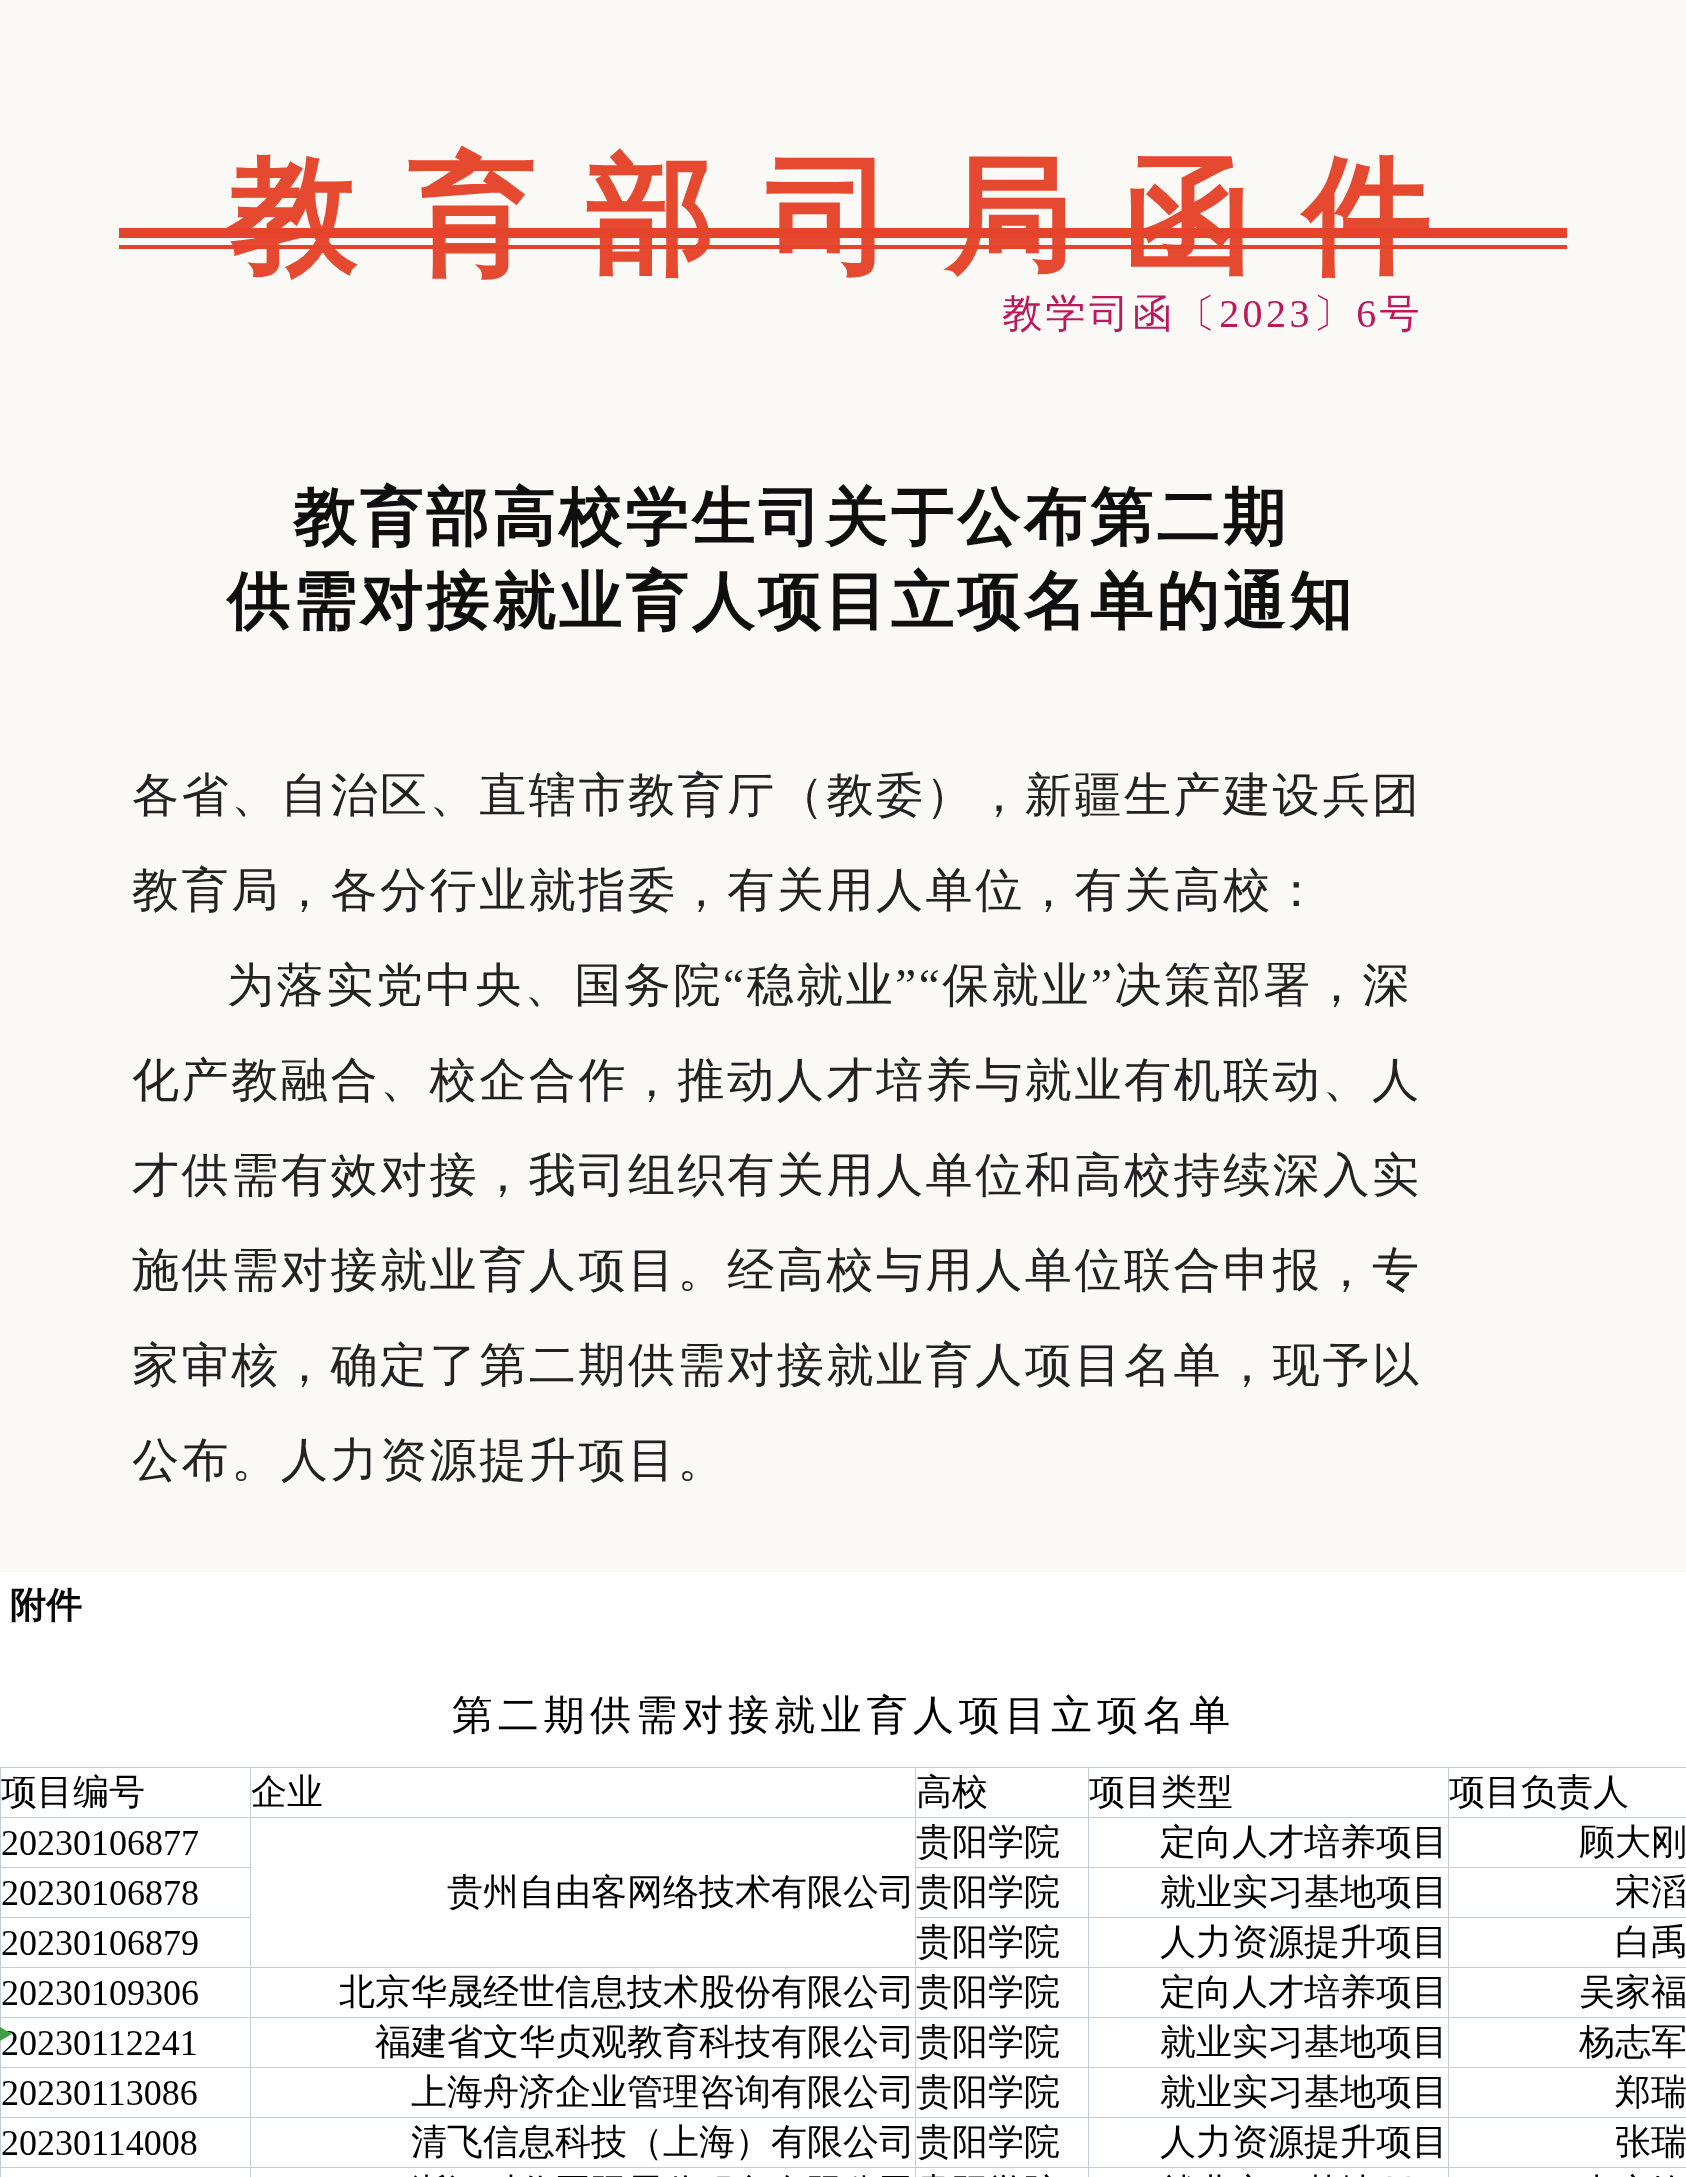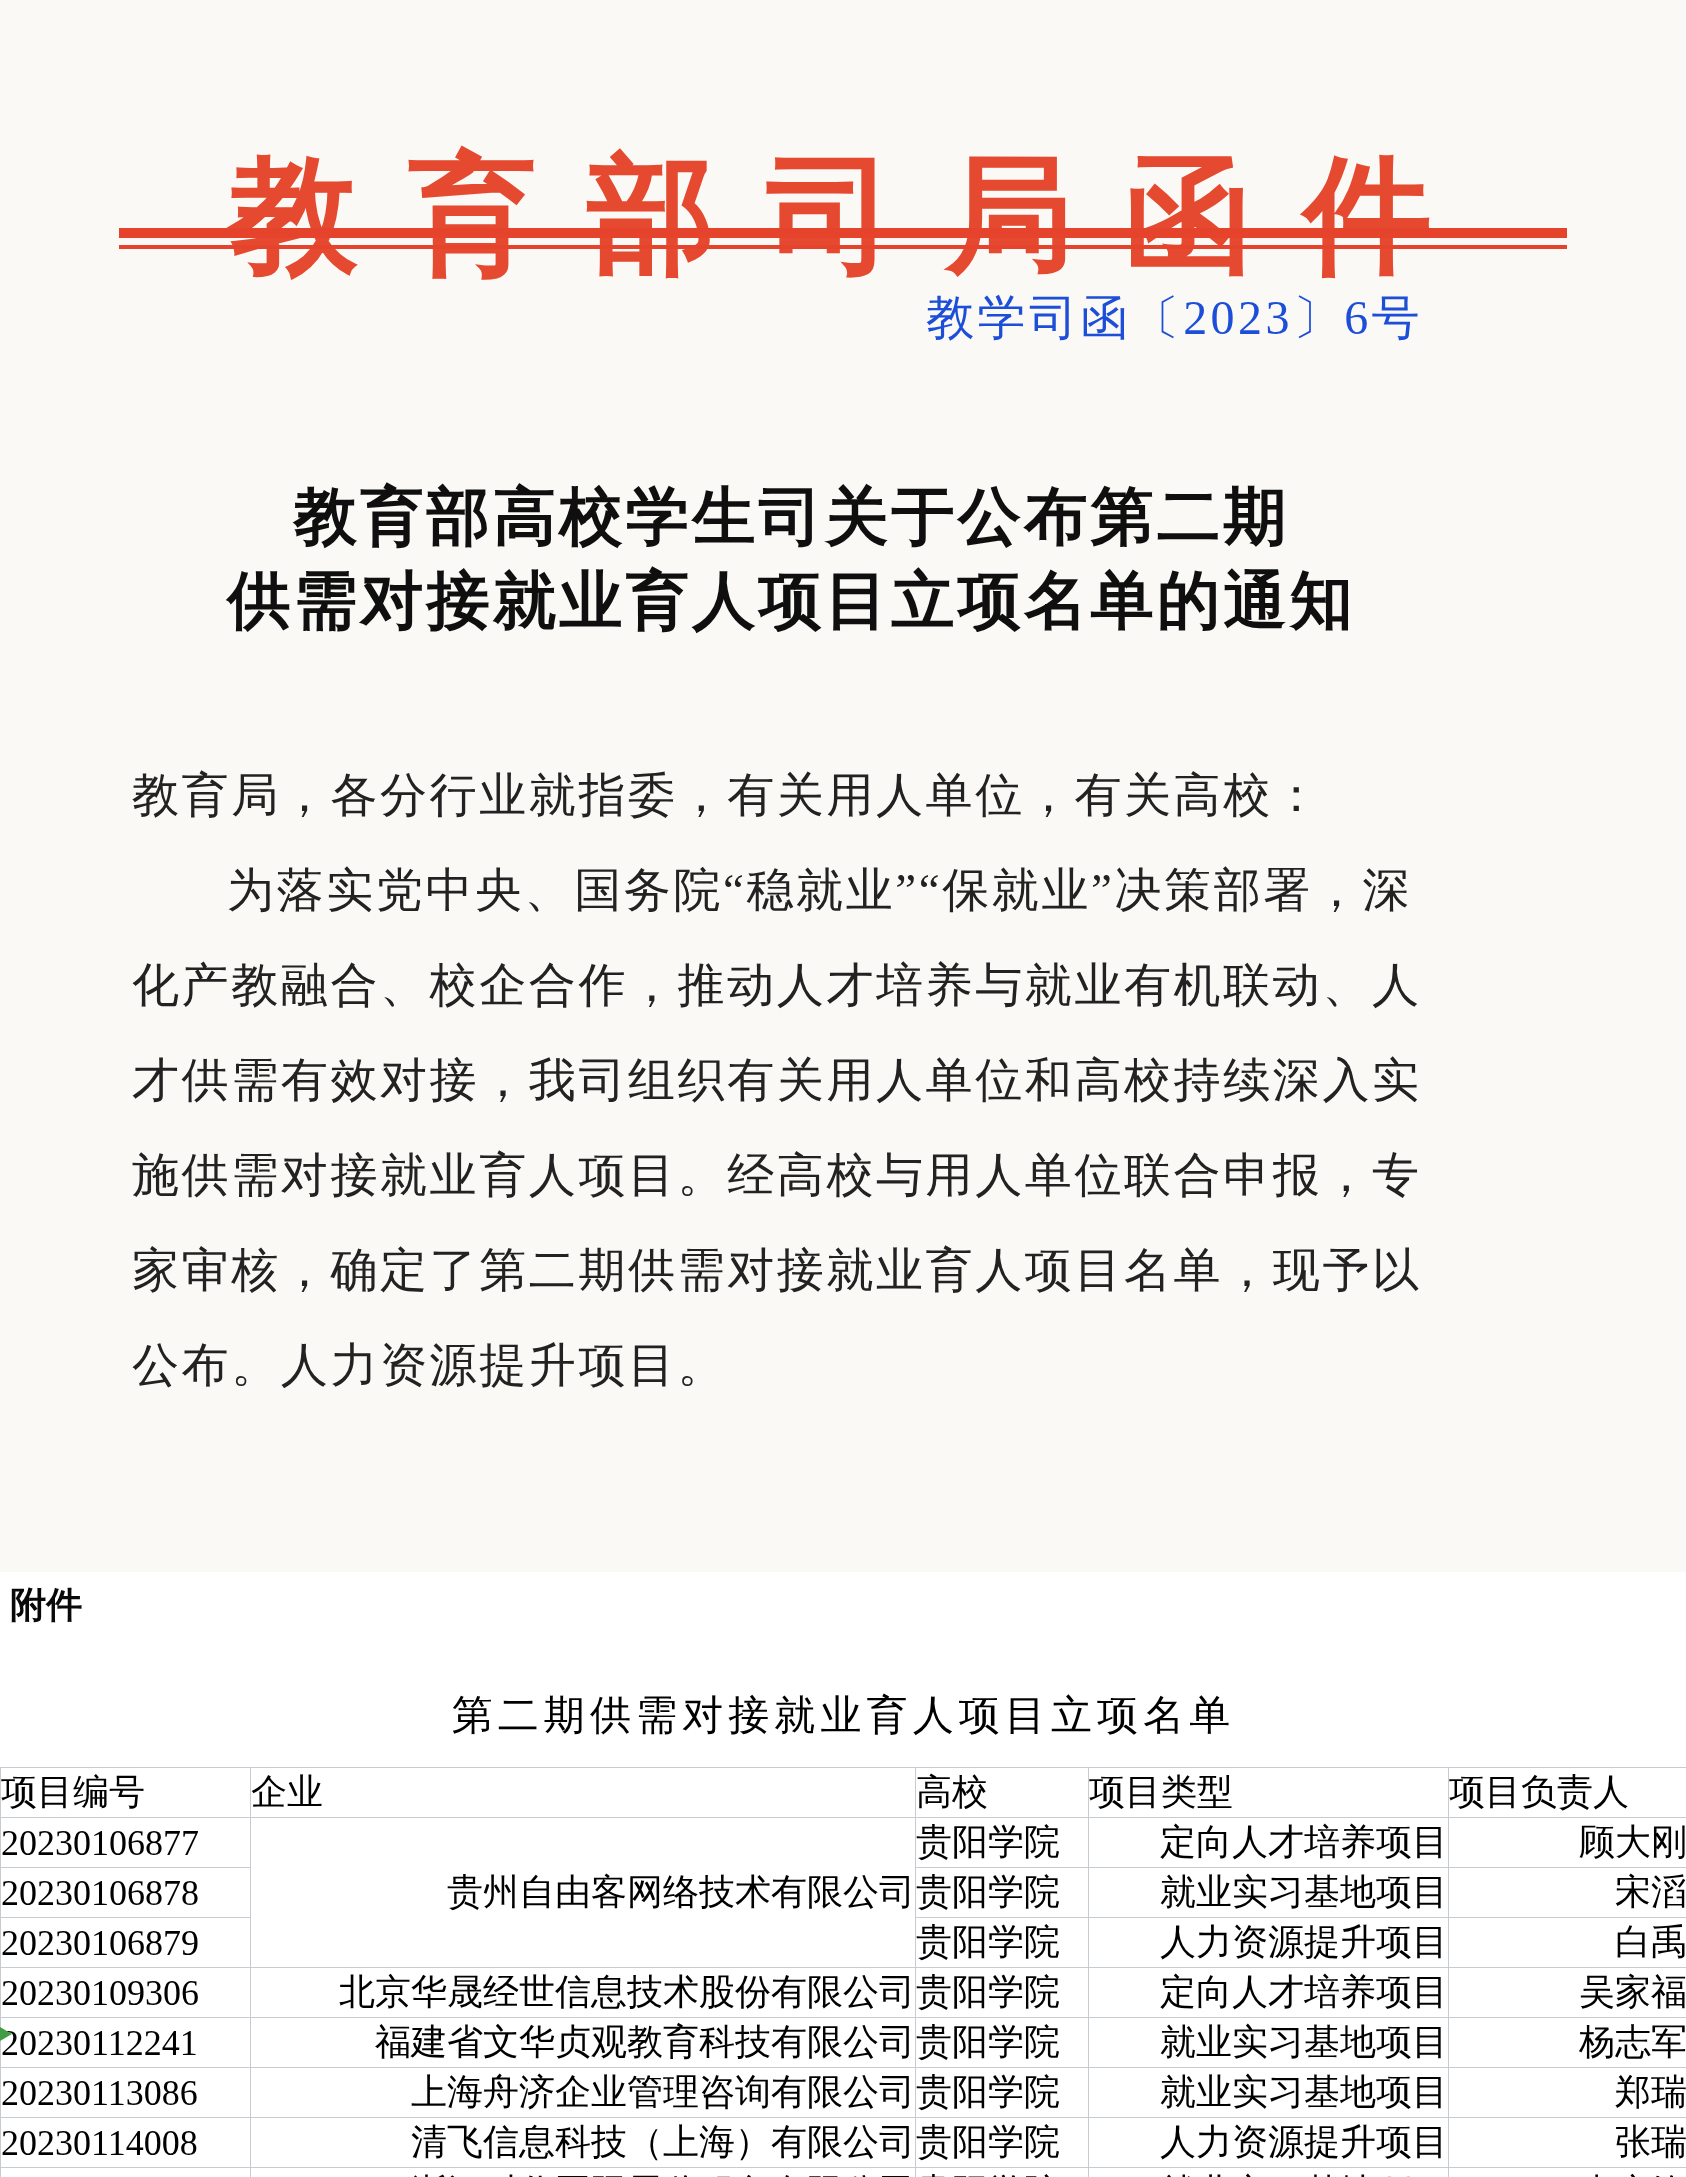--- a/index.html
+++ b/index.html
@@ -17,21 +17,21 @@
     position:absolute;top:44px;left:0;width:100%;
     text-align:center;font-size:128px;font-weight:bold;
     letter-spacing:51px;padding-left:25px;box-sizing:border-box;
     color:#e5492f;white-space:nowrap;
   }
   .rule{position:absolute;left:119px;width:1448px;background:#e5432b;}
   .rule-thick{top:228px;height:10.2px;}
   .rule-thin{top:245px;height:4.3px;}
   .doc-number{
     position:absolute;top:286px;right:264px;
-    font-size:48px;color:#1d4ed8;letter-spacing:3.4px;white-space:nowrap;margin-left:45px;
+    font-size:40px;color:#be185d;letter-spacing:3.4px;white-space:nowrap;margin-left:45px;
   }
   .notice-title{
     position:absolute;top:475px;left:0;width:1584px;
     text-align:center;font-weight:bold;color:#0f0f0f;
     font-size:63px;line-height:84px;letter-spacing:3.4px;white-space:nowrap;
   }
   .body-text{
     position:absolute;top:748px;left:132px;width:1363px;
     font-size:47px;line-height:95px;letter-spacing:2.6px;color:#222;
   }
@@ -74,20 +74,21 @@
 <section class="scan">
   <h1 class="masthead">教育部司局函件</h1>
   <div class="rule rule-thick"></div>
   <div class="rule rule-thin"></div>
   <div class="doc-number">教学司函〔2023〕6号</div>
   <div class="notice-title">
     <div>教育部高校学生司关于公布第二期</div>
     <div>供需对接就业育人项目立项名单的通知</div>
   </div>
   <div class="body-text">
+    <div class="body-line">各省、自治区、直辖市教育厅（教委），新疆生产建设兵团</div>
     <div class="body-line">教育局，各分行业就指委，有关用人单位，有关高校：</div>
     <div class="body-line indent">为落实党中央、国务院“稳就业”“保就业”决策部署，深</div>
     <div class="body-line">化产教融合、校企合作，推动人才培养与就业有机联动、人</div>
     <div class="body-line">才供需有效对接，我司组织有关用人单位和高校持续深入实</div>
     <div class="body-line">施供需对接就业育人项目。经高校与用人单位联合申报，专</div>
     <div class="body-line">家审核，确定了第二期供需对接就业育人项目名单，现予以</div>
     <div class="body-line">公布。人力资源提升项目。</div>
   </div>
 </section>
 

